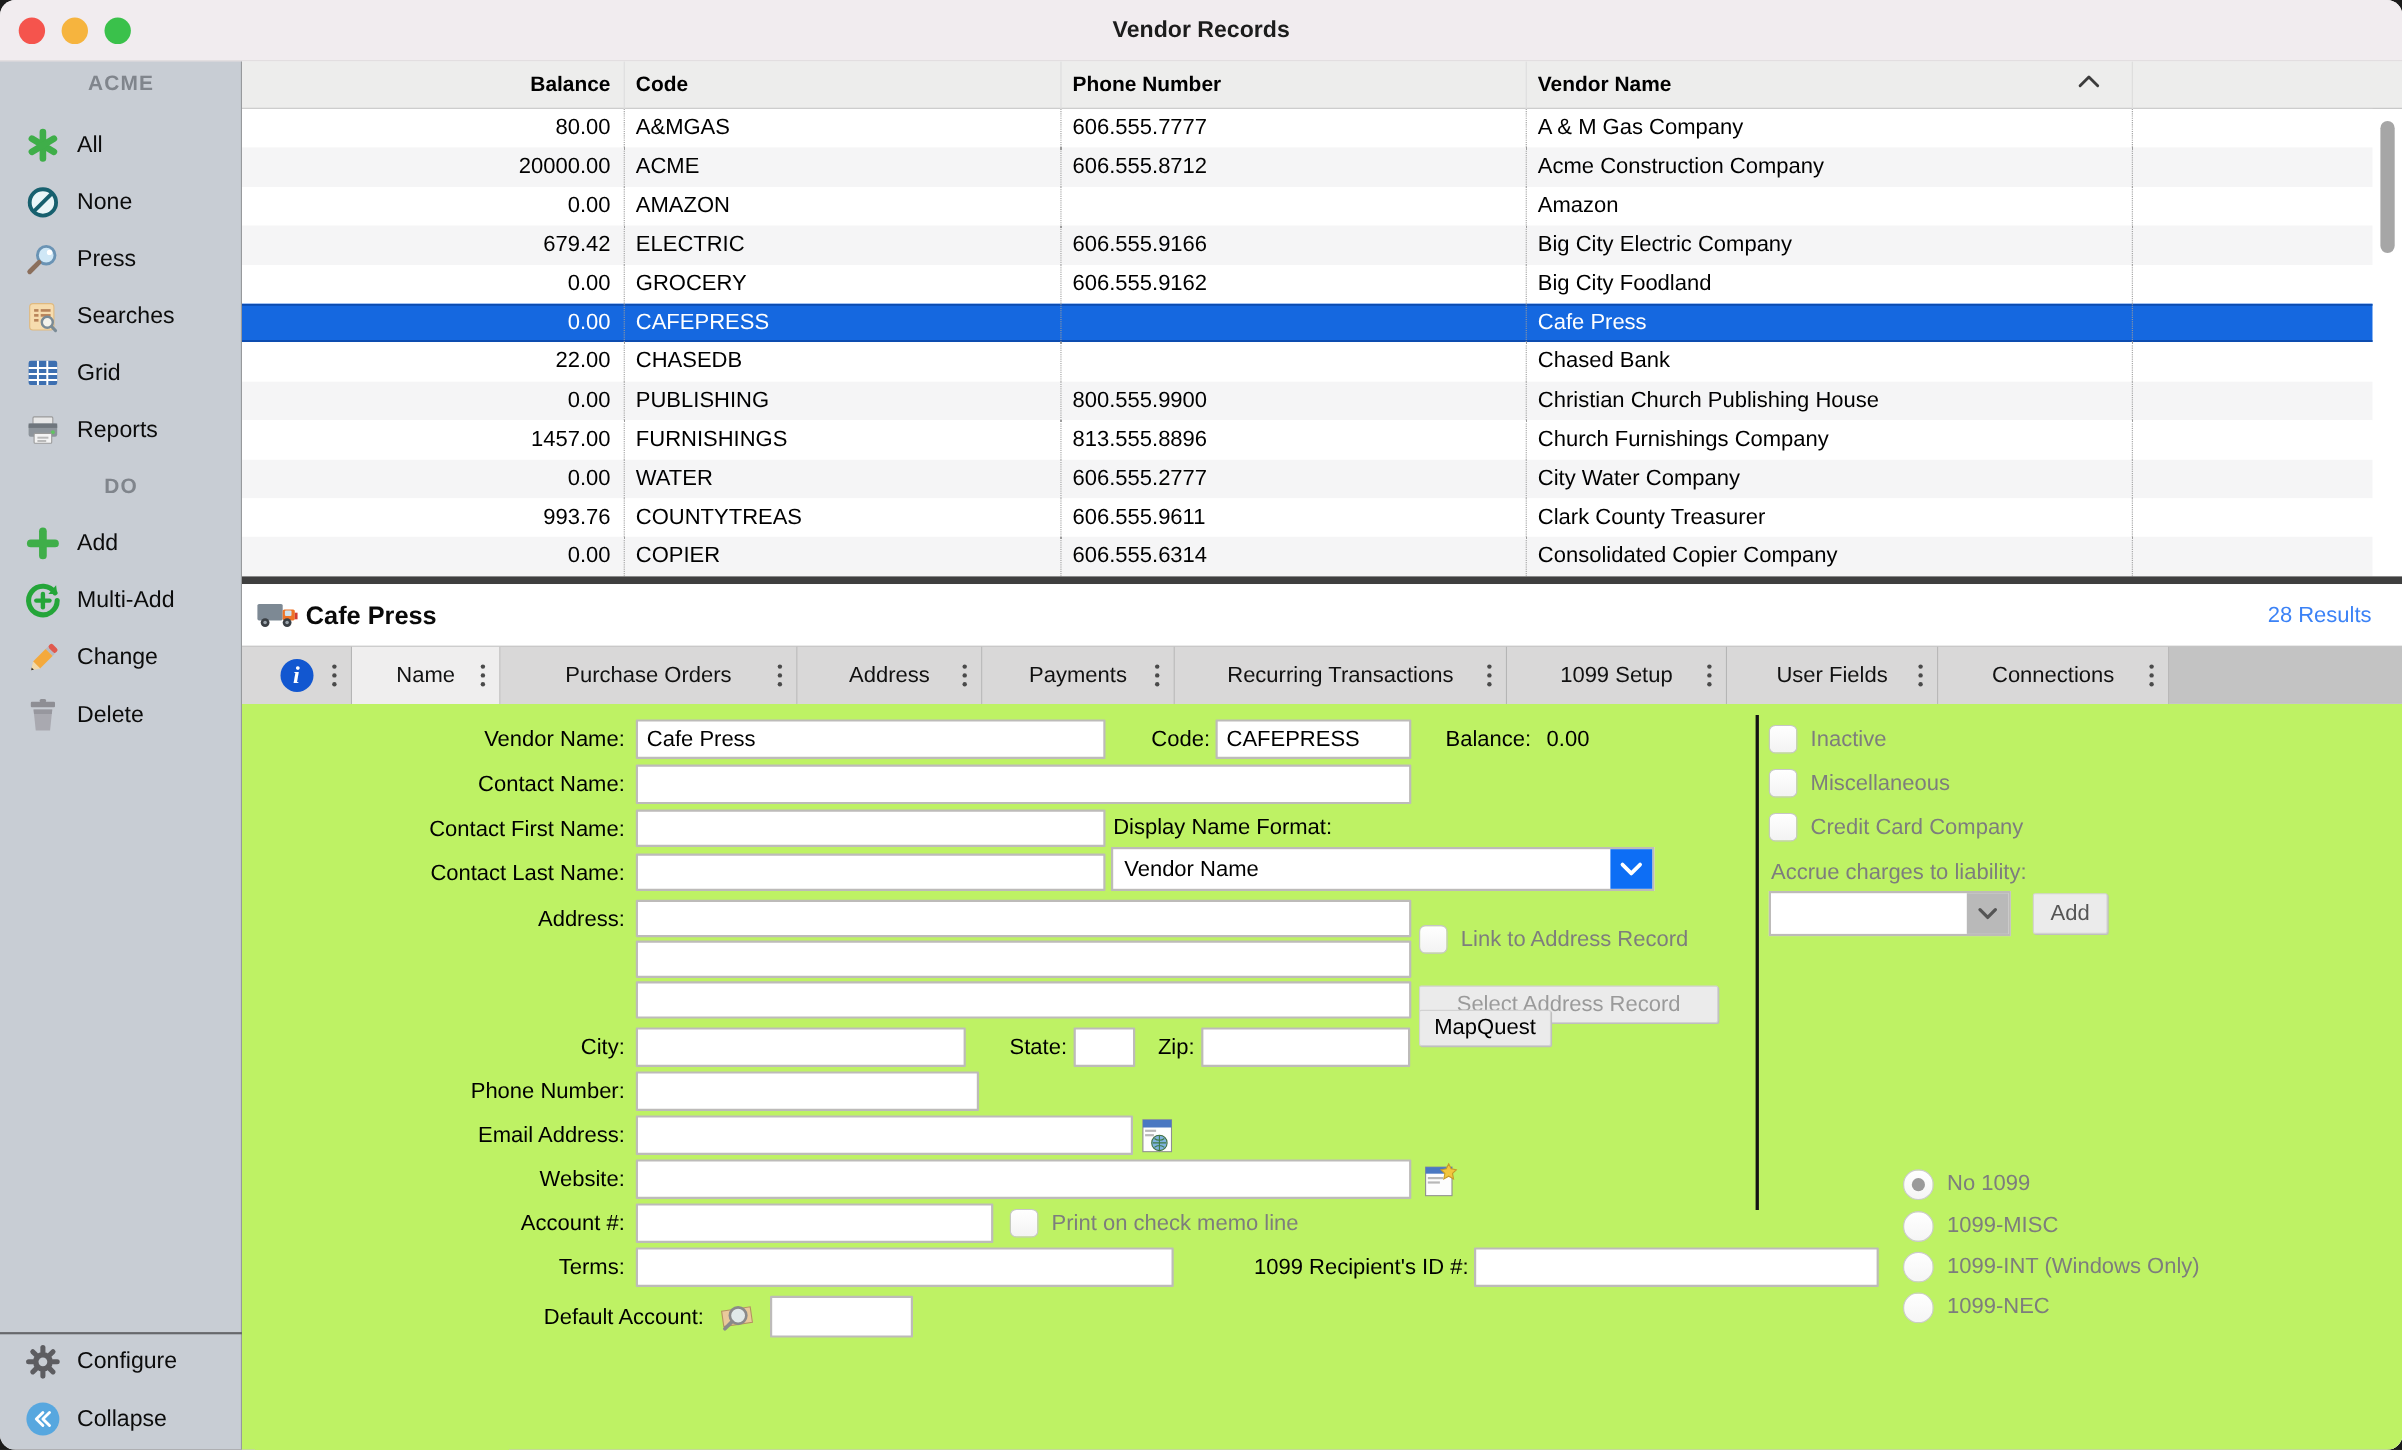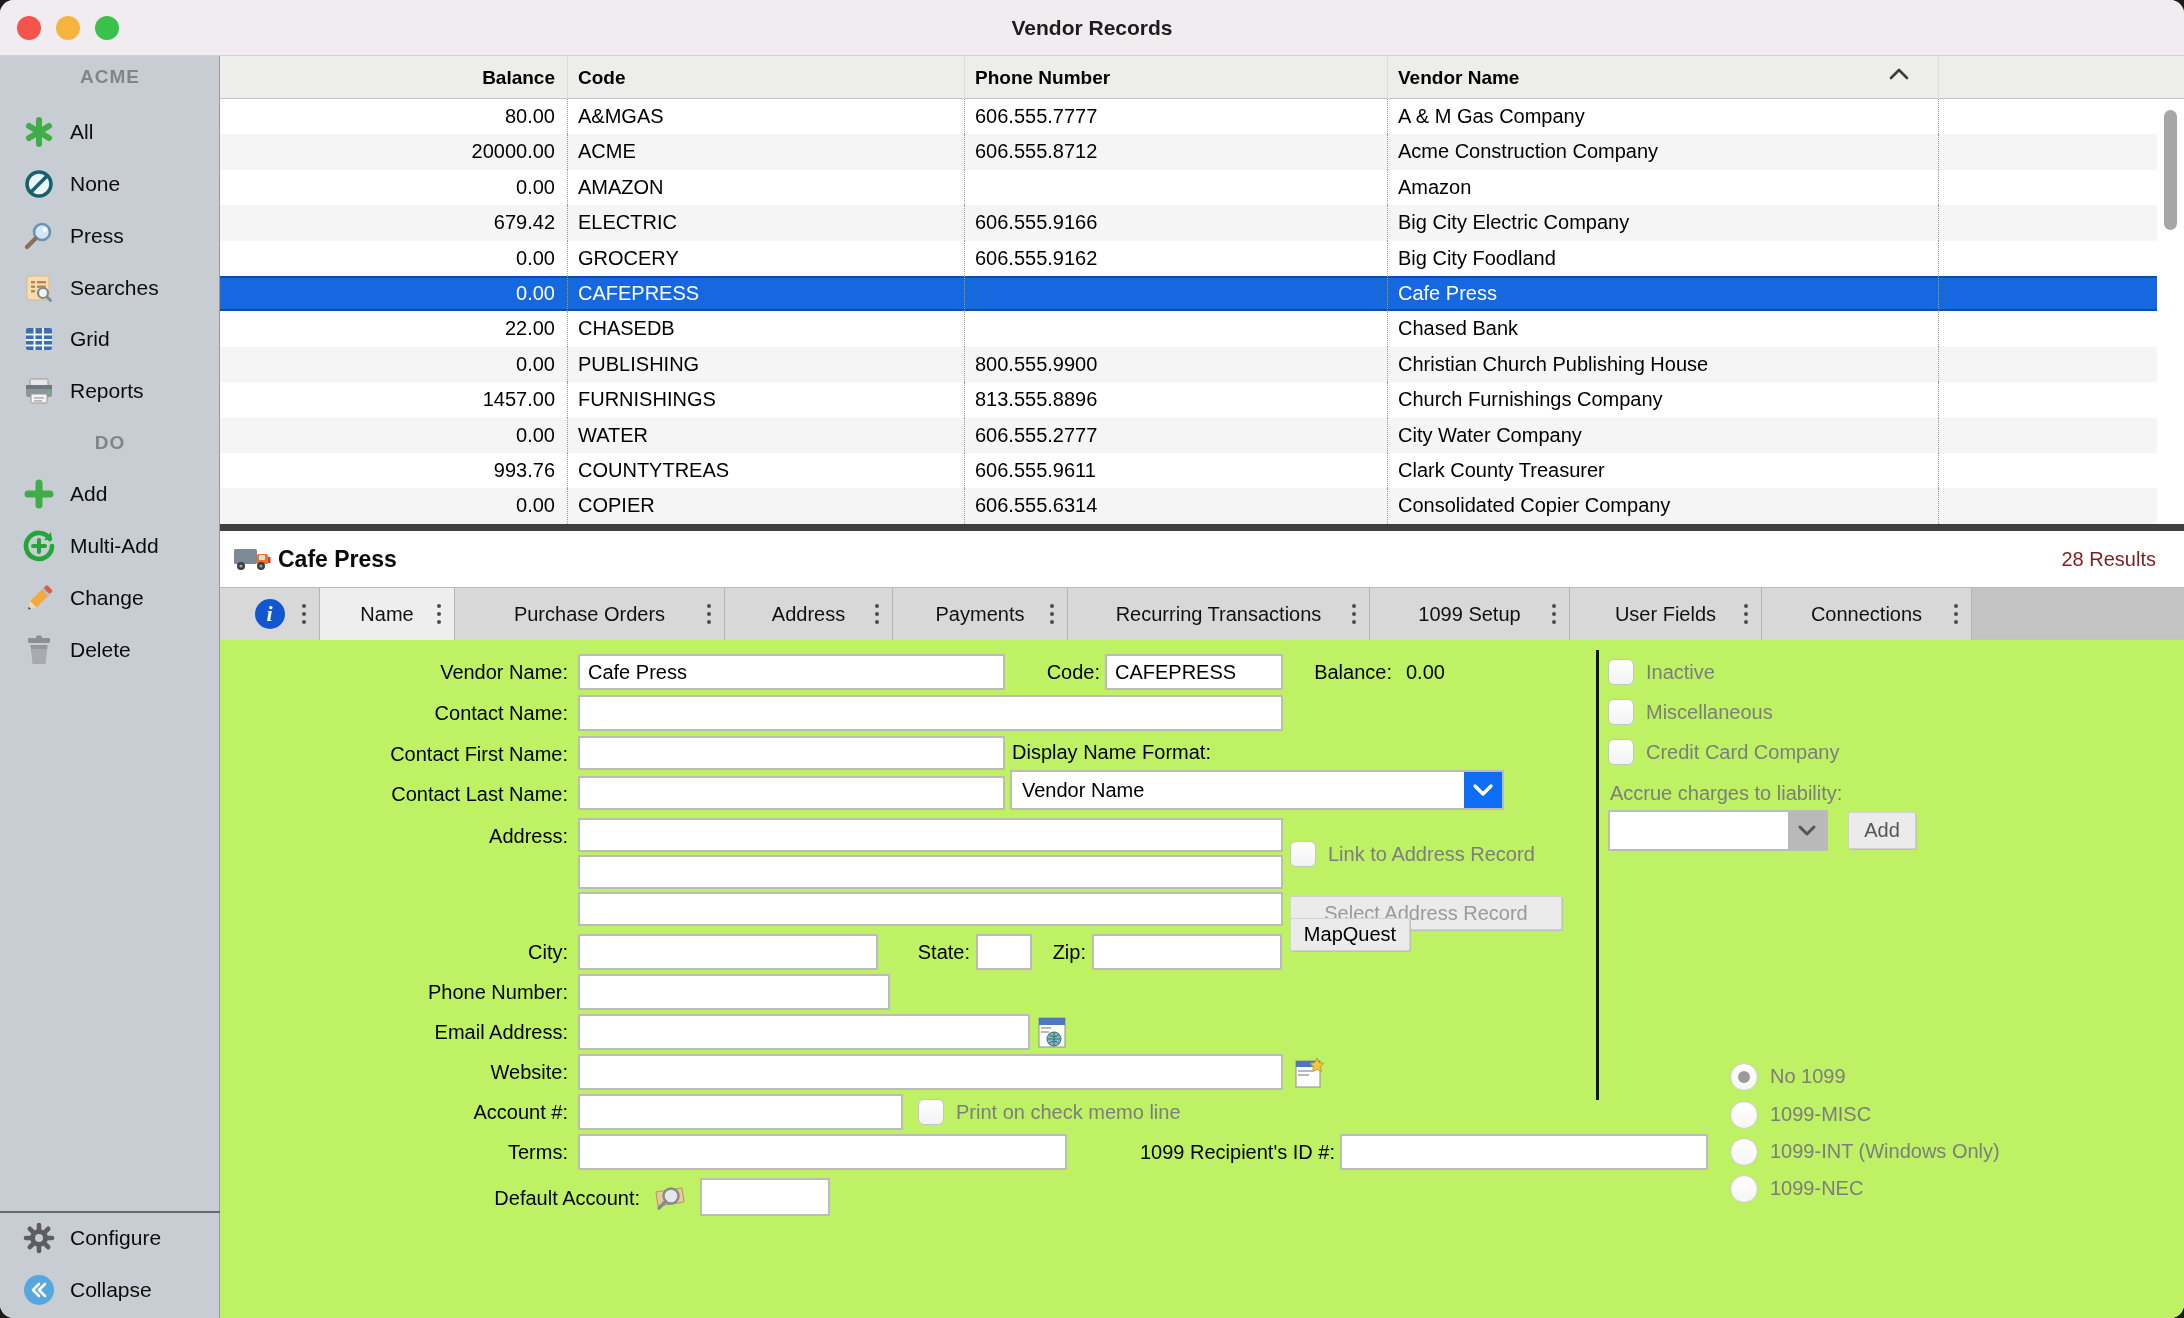--- a/index.html
+++ b/index.html
@@ -71,21 +71,21 @@
   }
   
   .split-div { position:absolute; left:0; top:468px; width:1964px; height:7px; background:#3f3f3f; }
   
   .detail-head {
     position:absolute; left:0; top:475px; width:1964px; height:57px; background:#ffffff;
     border-bottom:1px solid #b9b9b9;
   }
   .detail-title { position:absolute; left:58px; top:0; height:56px; line-height:56px; font-size:23px; font-weight:bold; color:#0a0a0a; }
   .truck { position:absolute; left:13px; top:14px; }
-  .results { position:absolute; right:28px; top:0; height:56px; line-height:56px; font-size:20px; color:#7f1d1d; }
+  .results { position:absolute; right:28px; top:0; height:56px; line-height:56px; font-size:20px; color:#3b82f6; }
   
   .tabsbar { position:absolute; left:0; top:532px; width:1964px; height:52px; display:flex; background:#c3c3c3; border-bottom:1px solid #c6c6c6; }
   .tab {
     position:relative; height:52px; background:#d9d8d8; border-right:1px solid #b5b5b5;
     display:flex; align-items:center; justify-content:center; font-size:20px; color:#111; cursor:default;
   }
   .tab.selected { background:#efeeee; }
   .tab .grip { position:absolute; right:13px; top:50%; width:4px; height:4px; border-radius:50%;
     background:#4a4a4a; box-shadow:0 -8px 0 #4a4a4a, 0 8px 0 #4a4a4a; transform:translateY(-2px); }
   .tab-fill { flex:1; background:#c3c3c3; }

